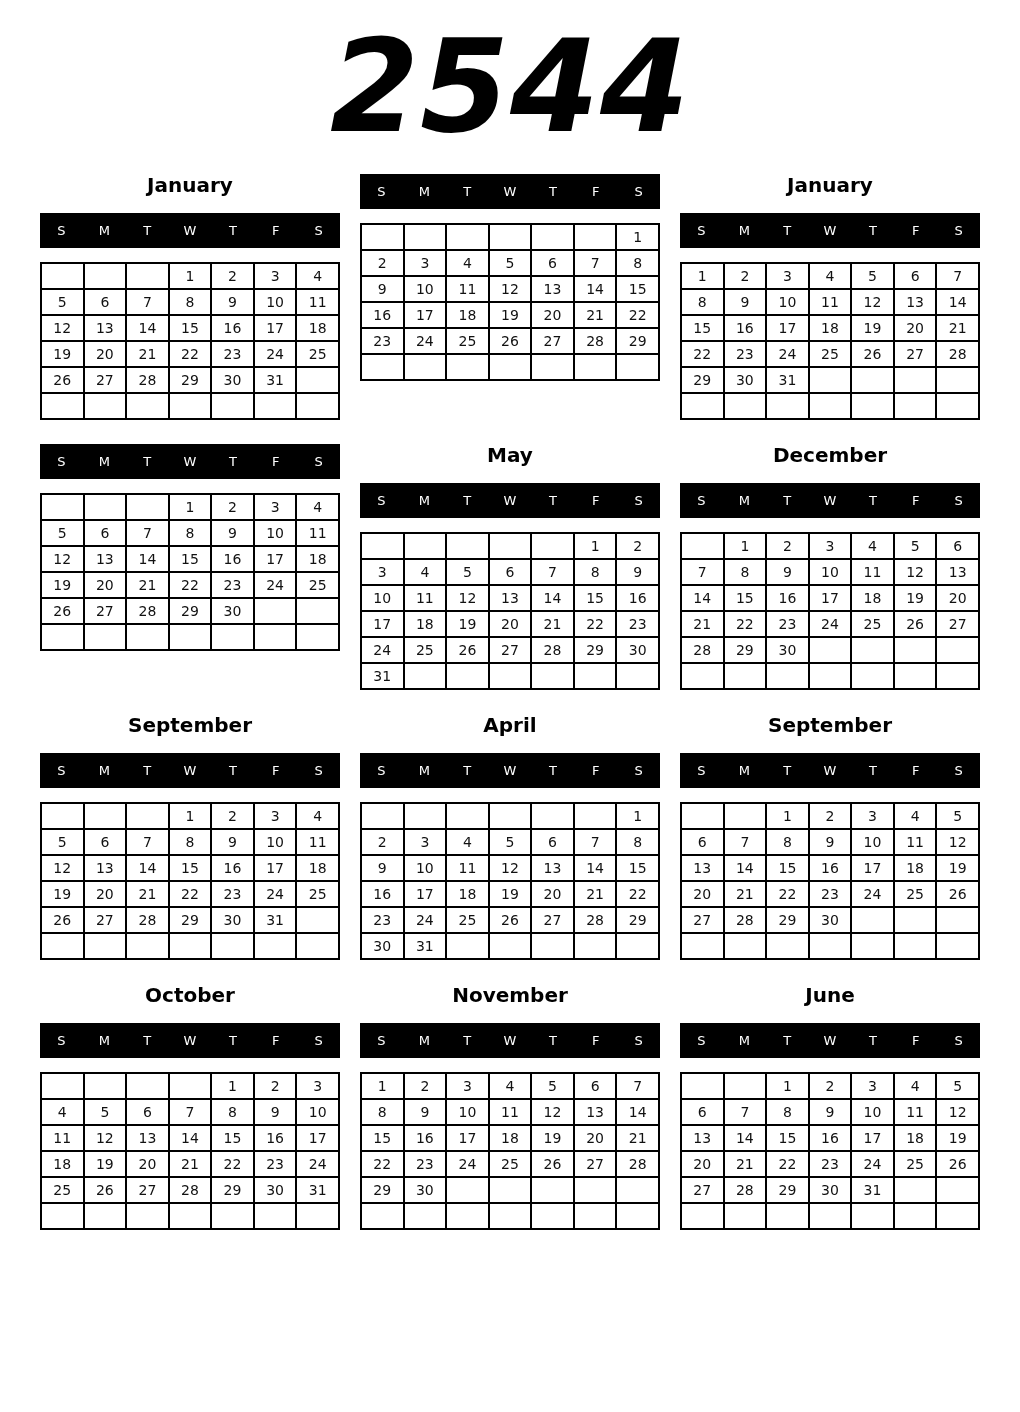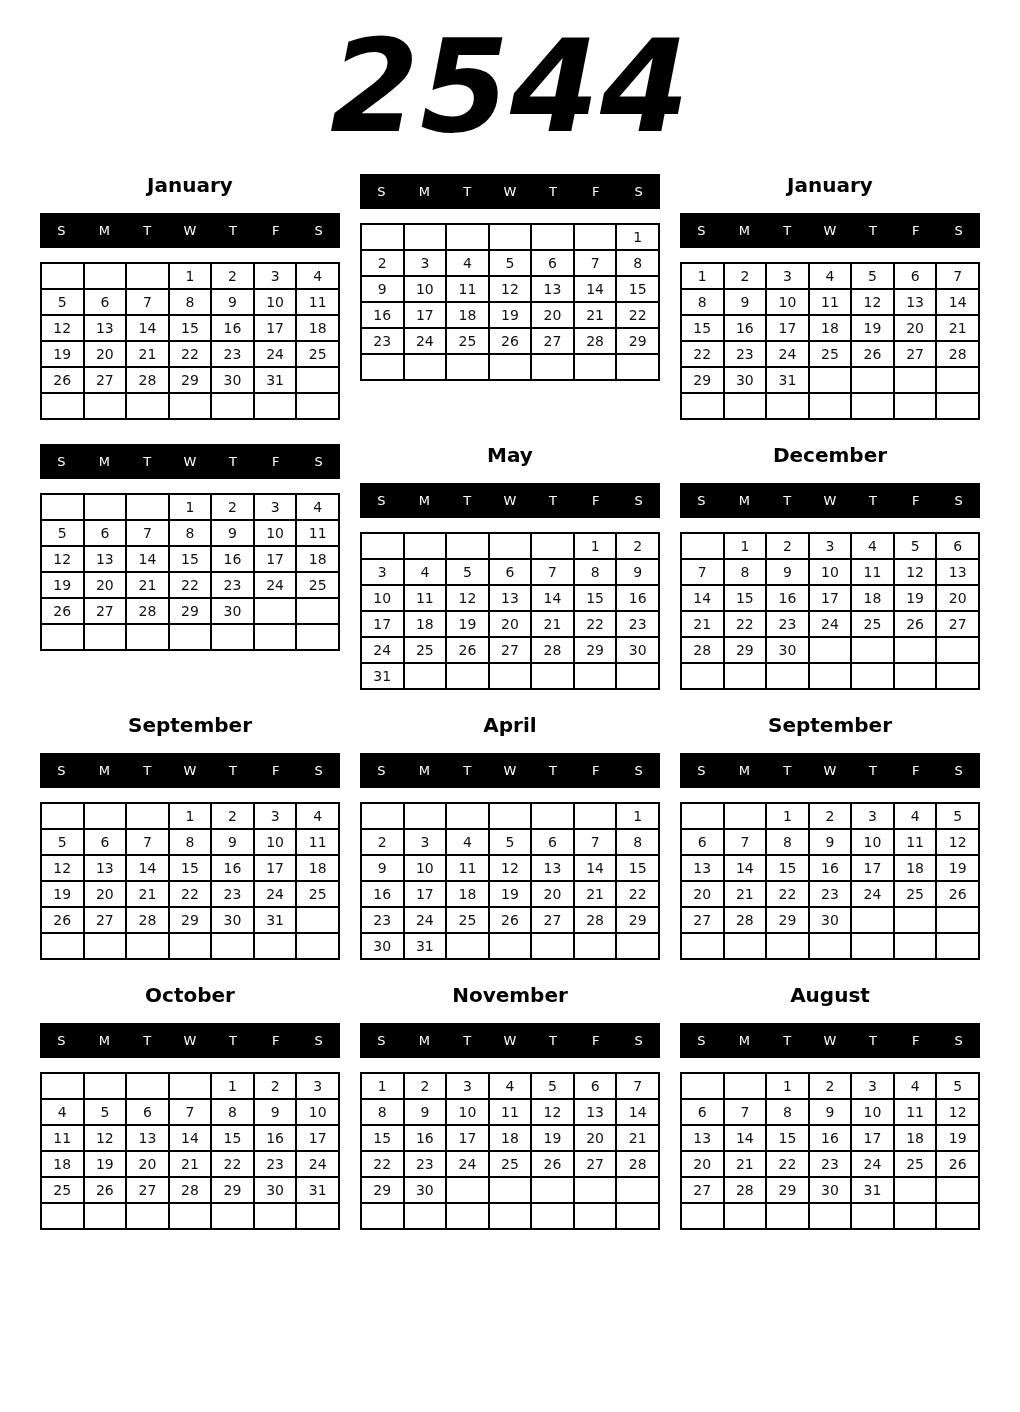--- a/index.html
+++ b/index.html
@@ -847,21 +847,21 @@
             <td></td>
             <td></td>
             <td></td>
             <td></td>
           </tr>
         </tbody>
     </table>
   </section>
 
   <section class="month-block">
-    <h2 class="month-name">August</h2>
+    <h2 class="month-name">June</h2>
     <div class="dow-header">
         <span>S</span>
         <span>M</span>
         <span>T</span>
         <span>W</span>
         <span>T</span>
         <span>F</span>
         <span>S</span>
       </div>
     <table class="month-table">

